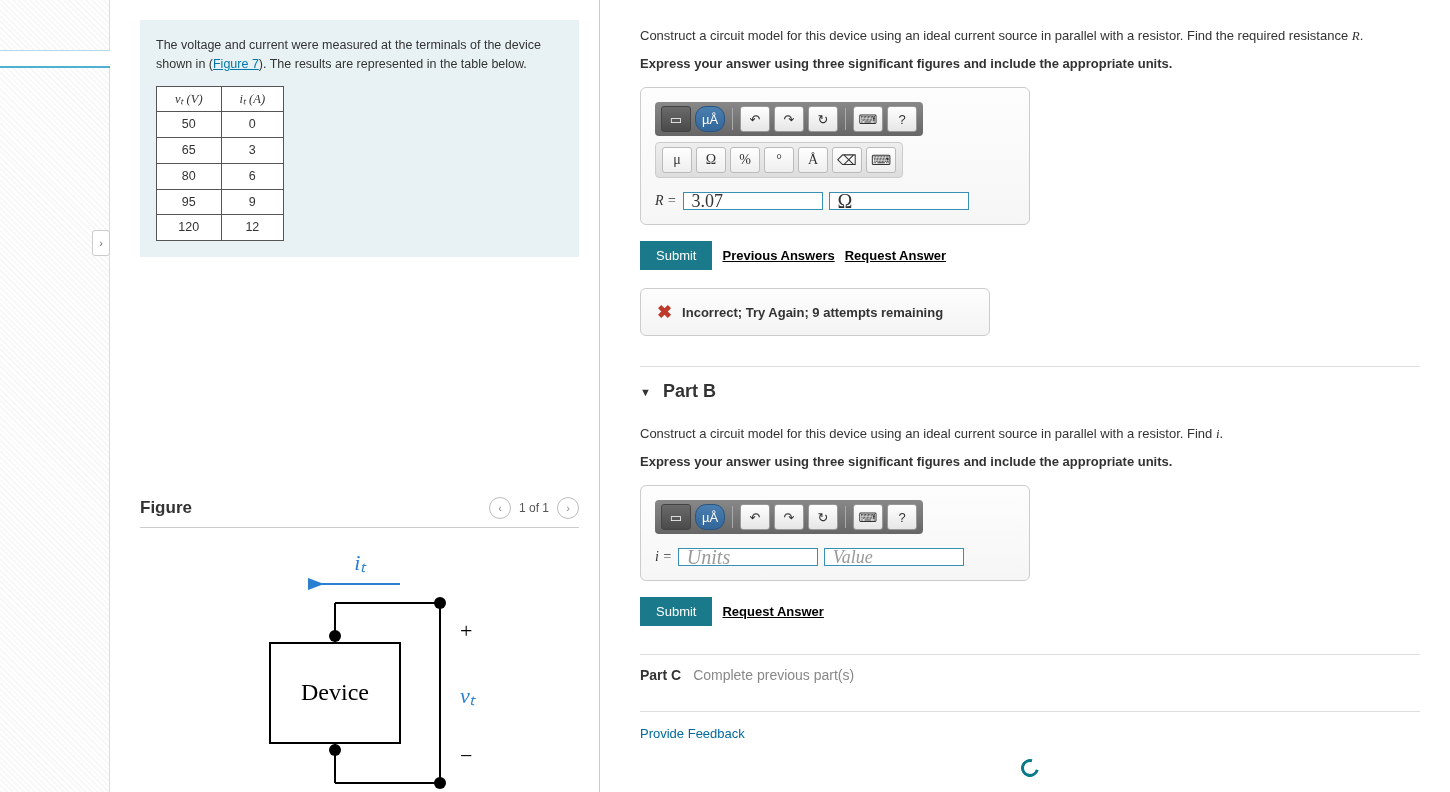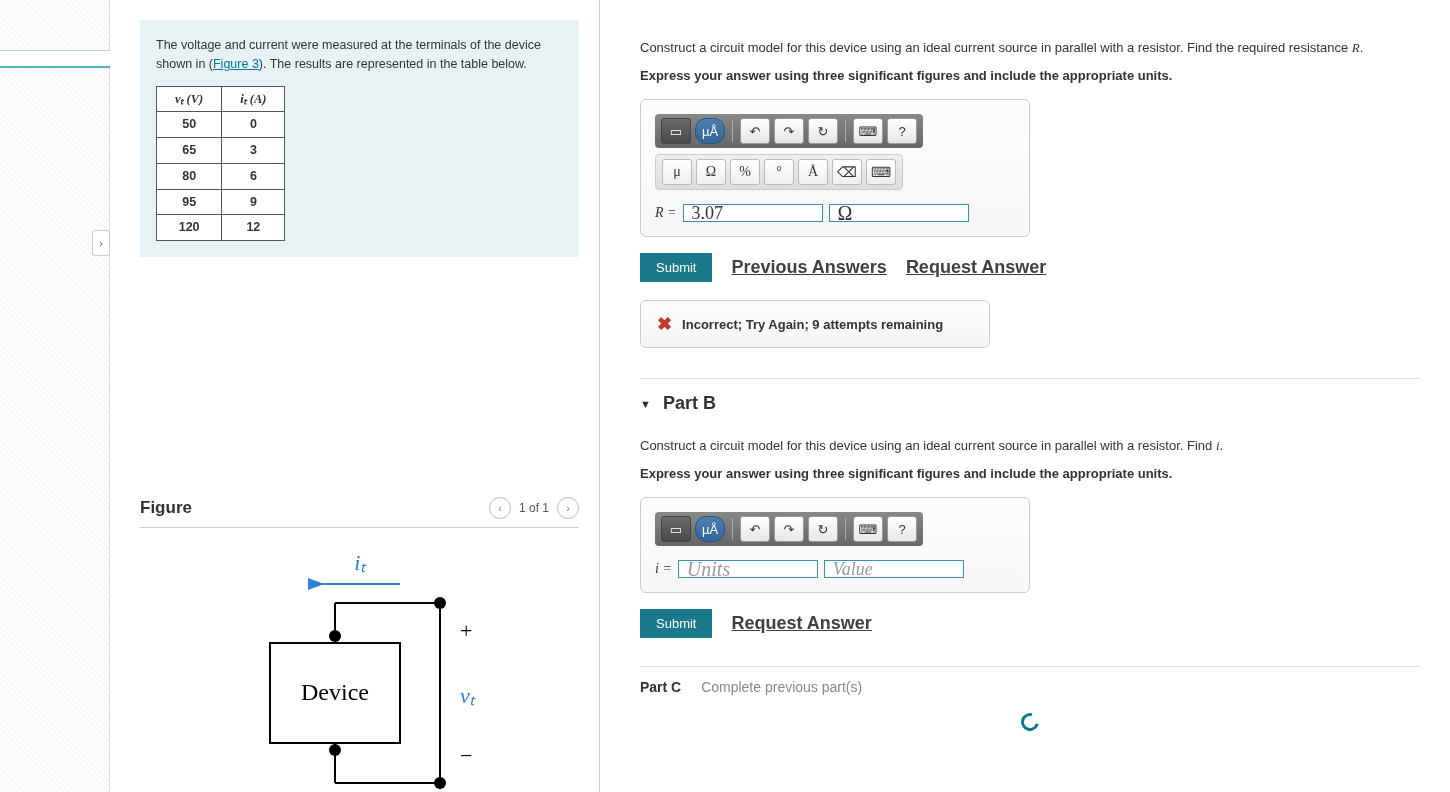--- a/index.html
+++ b/index.html
@@ -3,25 +3,25 @@
 <meta charset="utf-8">
 <style>
 * { box-sizing: border-box; margin: 0; padding: 0; }
 body { font-family: Arial, Helvetica, sans-serif; font-size: 13px; color: #333; background: #fff; }
 .page { display: flex; width: 1450px; height: 792px; }
 .sidebar-left { width: 110px; background: repeating-linear-gradient(45deg, #f8f8f8, #f8f8f8 2px, #fff 2px, #fff 4px); border-right: 1px solid #ddd; position: relative; }
 .collapse-btn { position: absolute; right: -1px; top: 230px; width: 18px; height: 26px; background: #fff; border: 1px solid #ccc; border-radius: 3px; display: flex; align-items: center; justify-content: center; font-size: 11px; color: #666; cursor: pointer; }
 .sidebar-tab { position: absolute; top: 50px; left: 0; width: 110px; height: 18px; background: #fff; border-top: 1px solid #b8d8e8; border-bottom: 2px solid #4fb0d0; }
 .content { flex: 1; display: flex; overflow: hidden; }
 .left-col { width: 490px; padding: 0 20px 0 30px; border-right: 1px solid #ccc; overflow-y: auto; }
-.right-col { flex: 1; padding: 16px 30px 0 40px; overflow-y: auto; }
+.right-col { flex: 1; padding: 4px 30px 0 40px; overflow-y: auto; }
 .problem-box { background: #e8f2f5; padding: 16px; margin-top: 20px; font-size: 12.5px; line-height: 1.5; }
 .problem-box a { color: #0077aa; }
 .data-table { border-collapse: collapse; margin-top: 12px; background: #fff; }
-.data-table th, .data-table td { border: 1px solid #555; padding: 3px 18px; text-align: center; font-size: 12.5px; font-weight: bold; }
+.data-table th, .data-table td { border: 1px solid #555; padding: 3px 18px; text-align: center; font-size: 12.5px; font-weight: normal; }
 .data-table th { font-family: 'Times New Roman', serif; font-style: italic; }
 .figure-section { margin-top: 240px; }
 .figure-header { display: flex; justify-content: space-between; align-items: center; border-bottom: 1px solid #ccc; padding-bottom: 8px; }
 .figure-header h3 { font-size: 17px; font-weight: bold; }
 .fig-nav { display: flex; align-items: center; gap: 8px; color: #555; font-size: 12px; }
 .nav-circle { width: 22px; height: 22px; border: 1px solid #bbb; border-radius: 50%; display: flex; align-items: center; justify-content: center; color: #888; background: #fff; cursor: pointer; font-size: 11px; }
 .figure-svg { display: block; margin: 20px auto 0; }
 .part-a-text, .part-b-text { font-size: 13px; line-height: 1.5; margin-top: 22px; }
 .part-a-text .var, .part-b-text .var { font-family: 'Times New Roman', serif; font-style: italic; }
 .instruct { font-weight: bold; margin-top: 8px; font-size: 13px; }
@@ -31,48 +31,48 @@
 .tb-btn.dark { background: linear-gradient(#6a6a6a, #4a4a4a); color: #fff; border-color: #444; }
 .tb-btn.blue { background: linear-gradient(#4a7fb0, #336699); color: #fff; border-color: #2a5580; border-radius: 11px; }
 .tb-sep { width: 1px; height: 22px; background: #aaa; margin: 0 3px; }
 .toolbar2 { display: flex; gap: 4px; margin-top: 6px; background: linear-gradient(#eee, #ddd); border-radius: 4px; padding: 4px 6px; width: fit-content; border: 1px solid #ccc; }
 .tb2-btn { width: 30px; height: 26px; background: linear-gradient(#fff, #eee); border: 1px solid #bbb; border-radius: 3px; display: flex; align-items: center; justify-content: center; font-size: 14px; cursor: pointer; font-family: 'Times New Roman', serif; }
 .answer-row { display: flex; align-items: center; margin-top: 14px; gap: 6px; }
 .answer-row .lbl { font-family: 'Times New Roman', serif; font-style: italic; font-size: 14px; }
 .answer-input { width: 140px; height: 18px; border: 1px solid #3a8fb5; padding: 0 8px; font-size: 18px; font-family: 'Times New Roman', serif; color: #333; }
 .answer-input.unit { font-size: 20px; }
 .answer-input::placeholder { color: #999; font-style: italic; }
-.submit-row { display: flex; align-items: center; gap: 19px; margin-top: 16px; }
+.submit-row { display: flex; align-items: center; gap: 10px; margin-top: 16px; }
 .submit-btn { background: #1a7a8c; color: #fff; border: none; padding: 7px 16px; font-size: 13px; cursor: pointer; }
-.link { color: #404040; text-decoration: underline; font-size: 18px; cursor: pointer; font-weight: bold; }
+.link { color: #000000; text-decoration: underline; font-size: 13px; cursor: pointer; font-weight: bold; }
 .feedback-box { border: 1px solid #ccc; border-radius: 6px; background: linear-gradient(#fdfdfd, #f4f4f4); padding: 12px 16px; margin-top: 18px; width: 350px; display: flex; align-items: center; gap: 10px; }
 .x-icon { color: #c0392b; font-size: 18px; font-weight: bold; }
 .feedback-text { font-weight: bold; font-size: 13px; }
 .part-header { display: flex; align-items: center; gap: 12px; margin-top: 30px; border-top: 1px solid #ddd; padding-top: 14px; cursor: pointer; }
 .caret { font-size: 11px; color: #333; }
 .part-header h4 { font-size: 18px; font-weight: bold; }
 .part-c-row { margin-top: 28px; border-top: 1px solid #ddd; padding-top: 12px; font-size: 14px; }
 .part-c-row .pc { font-weight: bold; }
-.part-c-row .pc-text { color: #888; margin-left: 16px; }
+.part-c-row .pc-text { color: #888; margin-left: 8px; }
 .provide-feedback { color: #006a9c; font-size: 13px; margin-top: 28px; display: inline-block; cursor: pointer; border-top: 1px solid #ddd; padding-top: 14px; width: 100%; }
 .pearson { text-align: center; margin-top: 18px; color: #0a7a8a; font-size: 16px; font-weight: bold; display: flex; justify-content: center; align-items: center; gap: 6px; }
 .pearson-logo { width: 18px; height: 18px; border: 3px solid #0a7a8a; border-radius: 50%; border-right-color: transparent; transform: rotate(-30deg); }
 </style>
 </head>
 <body>
 
 <div class="page">
   <div class="sidebar-left">
     <div class="sidebar-tab"></div>
     <div class="collapse-btn">›</div>
   </div>
   <div class="content">
     <div class="left-col">
       <div class="problem-box">
-        <span>The voltage and current were measured at the terminals of the device shown in (</span><a href="#">Figure 3</a><span>). The results are represented in the table below.</span>
+        <span>The voltage and current were measured at the terminals of the device shown in (</span><a href="#">Figure 7</a><span>). The results are represented in the table below.</span>
         <table class="data-table">
           <tbody>
               <tr>
             <th>vₜ (V)</th>
             <th>iₜ (A)</th>
           </tr>
           <tr>
                 <td>50</td>
                 <td>0</td>
               </tr>
@@ -208,19 +208,20 @@
       <div class="submit-row">
         <button class="submit-btn">Submit</button>
         <span class="link">Request Answer</span>
       </div>
 
       <div class="part-c-row">
         <span class="pc">Part C</span>
         <span class="pc-text">Complete previous part(s)</span>
       </div>
 
+      <a class="provide-feedback">Provide Feedback</a>
 
       <div class="pearson">
         <span class="pearson-logo"></span>
       </div>
     </div>
   </div>
 </div>
 
 </body></html>

